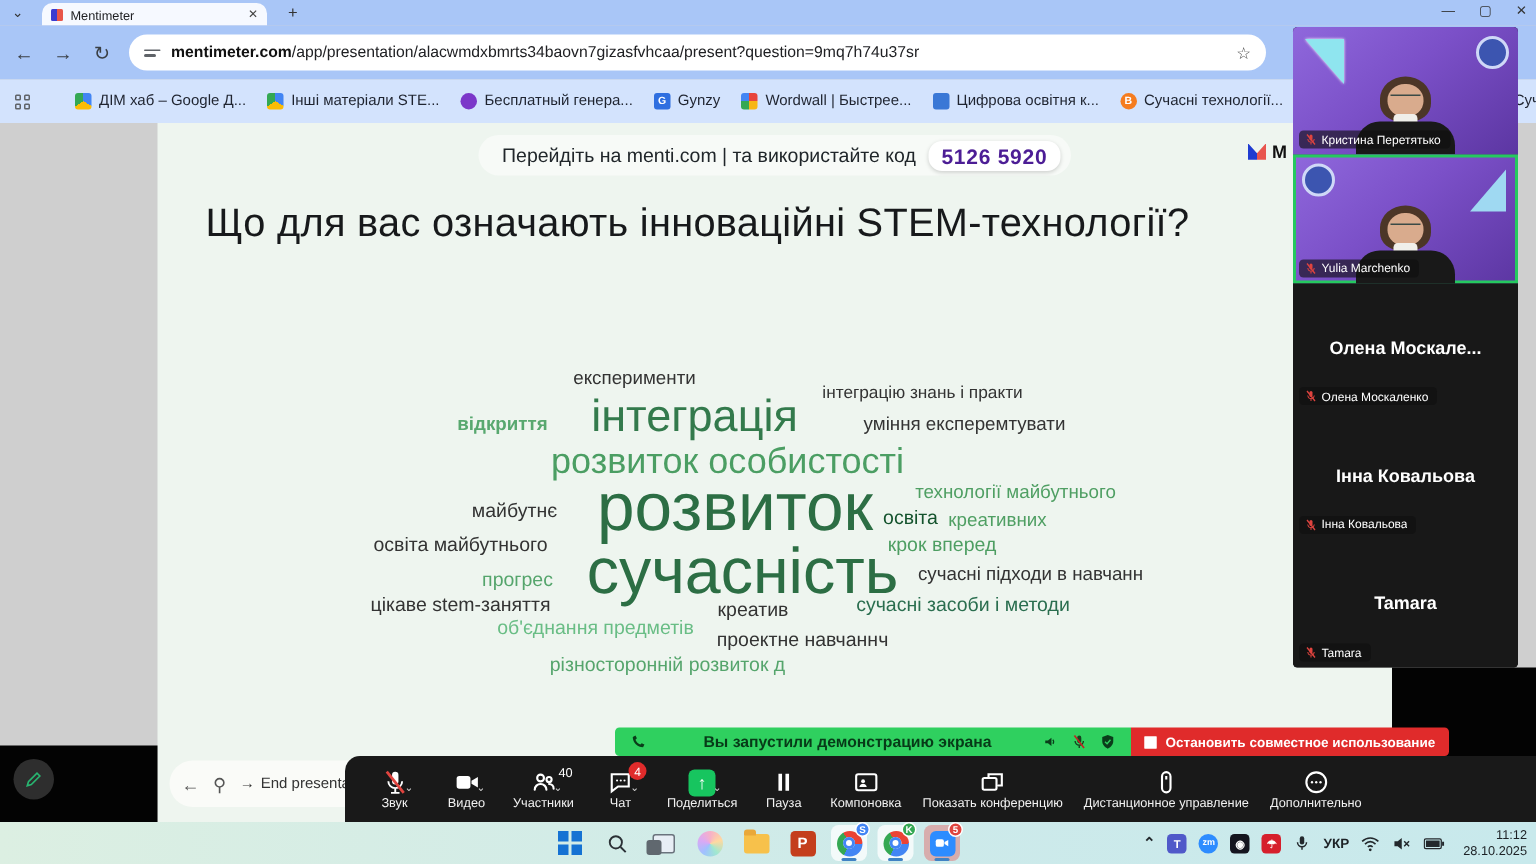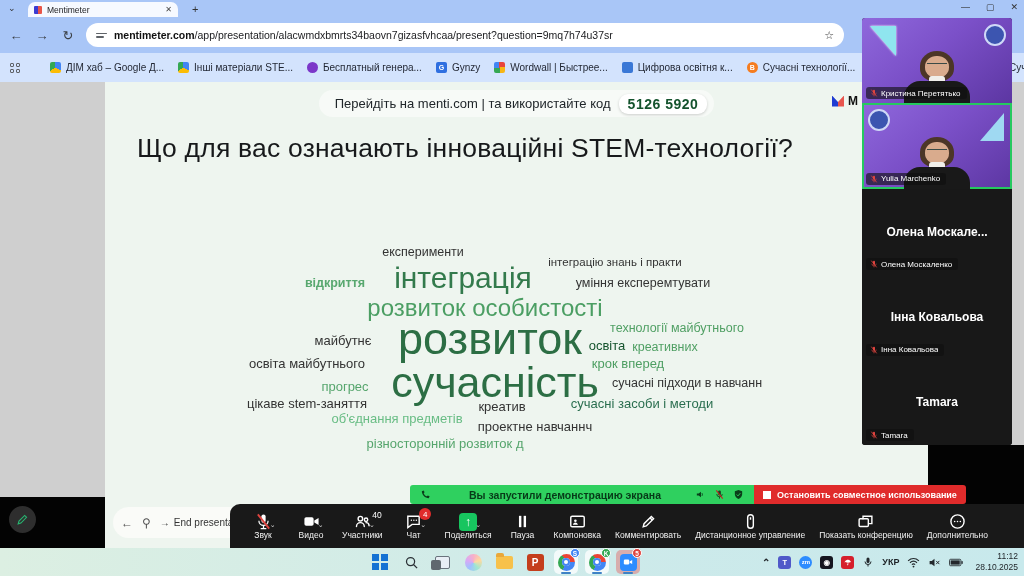--- a/index.html
+++ b/index.html
@@ -36,21 +36,21 @@
   .fav.blogger{background:#f57c1f;border-radius:50%;}
   .fav.greenring{background:#fff;border:2.5px solid #3cab46;border-radius:50%;}
 
   
   #page{position:absolute;left:0;top:82px;width:1024px;height:466px;background:#cfcfcf;}
   #slide{position:absolute;left:105px;top:82px;width:823px;height:466px;background:#eef5ef;}
   #black-bl{position:absolute;left:0;top:497px;width:105px;height:51px;background:#030303;}
   #black-br{position:absolute;left:928px;top:445px;width:96px;height:103px;background:#030303;}
   #banner{position:absolute;left:105px;top:90px;width:823px;display:flex;justify-content:center;}
   #banner-pill{background:#f7faf7;border-radius:14px;height:27px;display:flex;align-items:center;gap:8px;padding:0 7px 0 16px;font-size:13px;color:#20262a;}
-  #code-chip{background:#fff;border-radius:9px;box-shadow:0 1px 3px rgba(0,0,0,.18);padding:2px 9px;font-weight:bold;font-size:14px;color:#14532d;letter-spacing:.5px;}
+  #code-chip{background:#fff;border-radius:9px;box-shadow:0 1px 3px rgba(0,0,0,.18);padding:2px 9px;font-weight:bold;font-size:14px;color:#4c1d95;letter-spacing:.5px;}
   #menti-brand{position:absolute;left:832px;top:94px;display:flex;align-items:center;gap:4px;font-size:12px;font-weight:bold;color:#111;}
   .menti-logo{width:12px;height:11px;background:linear-gradient(90deg,#1f3bd1 50%,#e8554e 50%);clip-path:polygon(0 100%,0 0,50% 60%,100% 0,100% 100%);}
   #question{position:absolute;left:105px;top:133px;width:720px;text-align:center;font-size:26.5px;color:#17191b;letter-spacing:.2px;}
   #cloud{position:absolute;left:105px;top:235px;width:820px;height:235px;}
   .word{position:absolute;transform:translate(-50%,-50%);white-space:nowrap;line-height:1;}
 
   
   #menti-bar{position:absolute;left:113px;top:507px;width:122px;height:31px;background:#fafbf8;border-radius:16px 0 0 16px;display:flex;align-items:center;gap:9px;padding:0 8px;overflow:hidden;z-index:1;}
   #menti-bar .mb-ic{font-size:12px;color:#555;}
   #menti-bar .mb-end{font-size:10px;color:#333;white-space:nowrap;display:flex;gap:4px;align-items:center;}
@@ -354,43 +354,34 @@
             <rect x="2.5" y="4.5" width="19" height="15" rx="2" stroke="currentColor" stroke-width="2" fill="none" stroke-linecap="round"></rect>
             <circle cx="9" cy="11" r="1.8" fill="#fff"></circle>
             <path d="M5.5 16.5c.6-1.9 1.9-3 3.5-3s2.9 1.1 3.5 3" fill="#fff"></path>
           </svg>
         </span>
         <span class="tlabel">Компоновка</span>
       </div>
       <div class="tbtn">
         <span class="ticon">
           <svg viewBox="0 0 24 24">
-            <path d="M4.5 19.5l1.2-4.4L16 4.8l3.2 3.2L8.9 18.3z" stroke="currentColor" stroke-width="2" fill="none" stroke-linecap="round"></path>
-            <line x1="14" y1="6.8" x2="17.2" y2="10" stroke="#fff" stroke-width="2"></line>
-          </svg>
-        </span>
-        <span class="tlabel">Комментировать</span>
+            <path d="M8.5 8V4.5H21V15h-3.5" stroke="currentColor" stroke-width="2" fill="none" stroke-linecap="round"></path>
+            <rect x="3" y="8" width="13" height="11" rx="1.5" stroke="currentColor" stroke-width="2" fill="none" stroke-linecap="round"></rect>
+          </svg>
+        </span>
+        <span class="tlabel">Показать конференцию</span>
       </div>
       <div class="tbtn">
         <span class="ticon">
           <svg viewBox="0 0 24 24">
             <rect x="8" y="2.5" width="8" height="19" rx="4" stroke="currentColor" stroke-width="2" fill="none" stroke-linecap="round"></rect>
             <line x1="12" y1="6" x2="12" y2="9.5" stroke="#fff" stroke-width="2"></line>
           </svg>
         </span>
         <span class="tlabel">Дистанционное управление</span>
-      </div>
-      <div class="tbtn">
-        <span class="ticon">
-          <svg viewBox="0 0 24 24">
-            <path d="M8.5 8V4.5H21V15h-3.5" stroke="currentColor" stroke-width="2" fill="none" stroke-linecap="round"></path>
-            <rect x="3" y="8" width="13" height="11" rx="1.5" stroke="currentColor" stroke-width="2" fill="none" stroke-linecap="round"></rect>
-          </svg>
-        </span>
-        <span class="tlabel">Показать конференцию</span>
       </div>
       <div class="tbtn">
         <span class="ticon">
           <svg viewBox="0 0 24 24">
             <circle cx="12" cy="12" r="9.3" stroke="currentColor" stroke-width="2" fill="none" stroke-linecap="round"></circle>
             <circle cx="8" cy="12" r="1.1" fill="#fff"></circle>
             <circle cx="12" cy="12" r="1.1" fill="#fff"></circle>
             <circle cx="16" cy="12" r="1.1" fill="#fff"></circle>
           </svg>
         </span>

